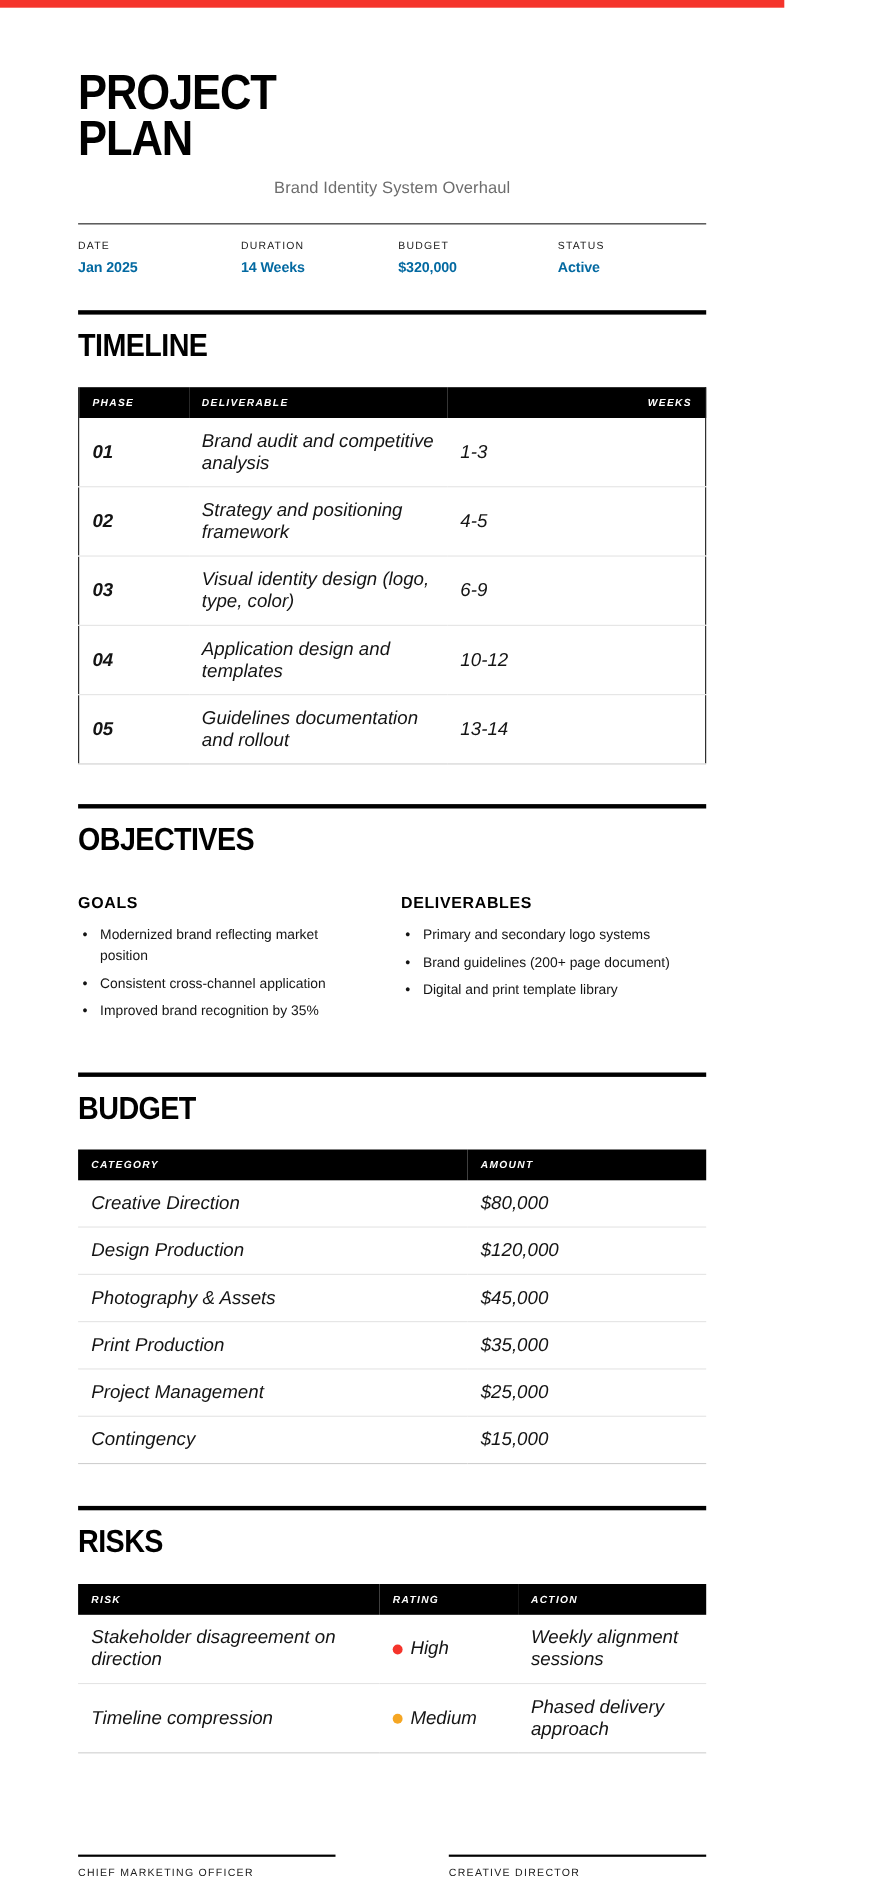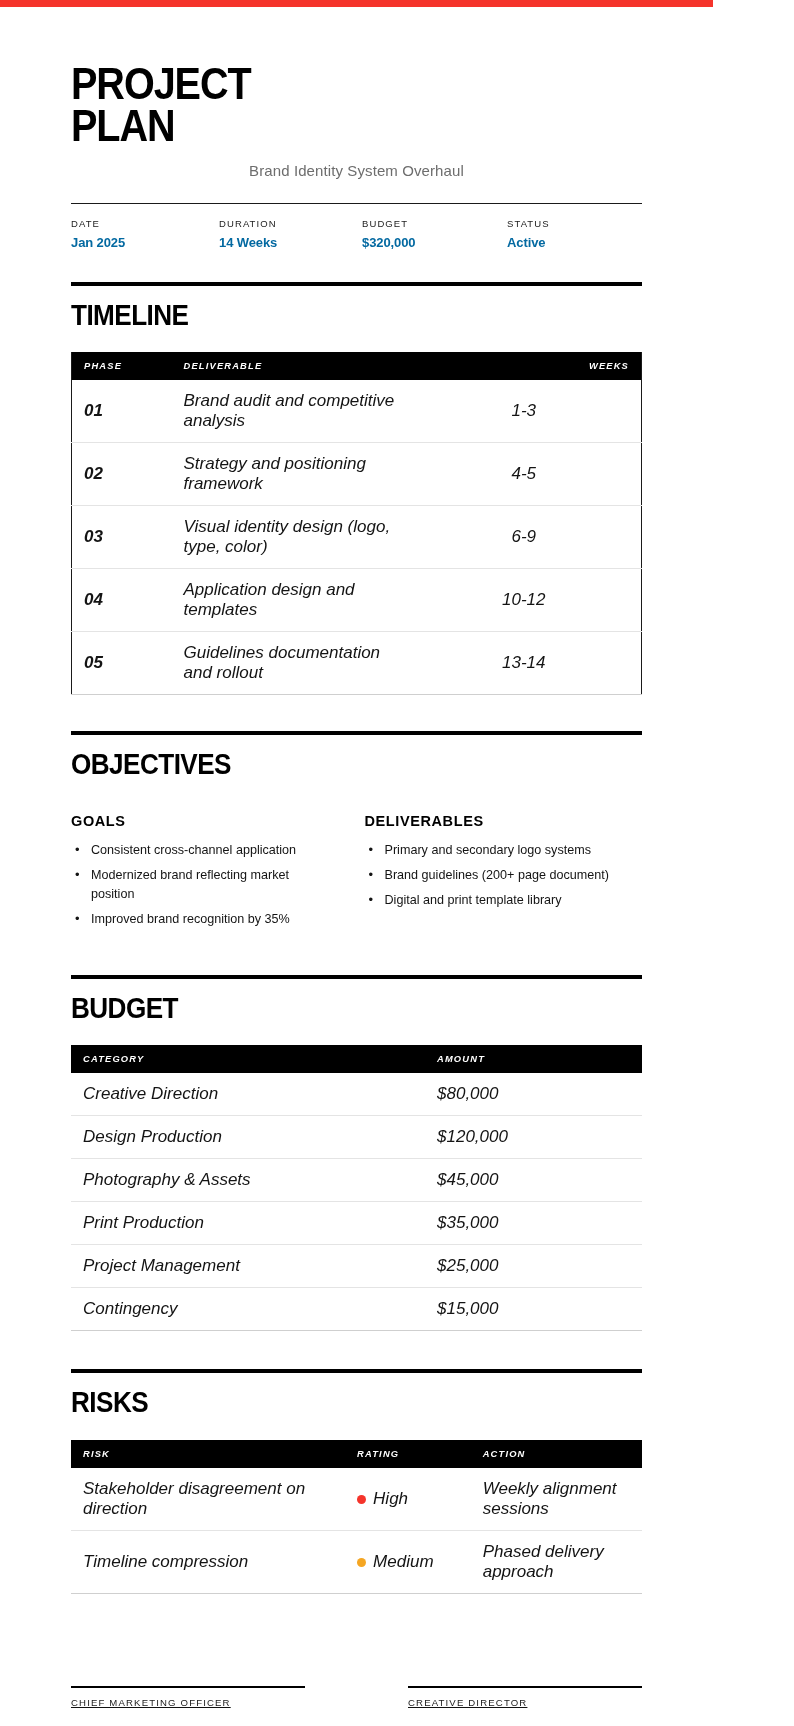--- a/index.html
+++ b/index.html
@@ -133,21 +133,21 @@
     font-size: 17px;
     color: #141414;
     padding: 11px 12px;
     border-bottom: 1px solid #e4e4e4;
     vertical-align: middle;
   }
   tbody tr:last-child td { border-bottom: 1px solid #cfcfcf; }
 
   .tbl-timeline { border-left: 1.2px solid #1a1a1a; border-right: 1.2px solid #1a1a1a; }
   .tbl-timeline .c-phase { width: 100px; font-weight: 700; }
-  .tbl-timeline .c-weeks { text-align: center; }
+  .tbl-timeline .c-weeks { text-align: left; }
   .tbl-timeline thead .c-weeks { text-align: right; }
 
   .tbl-budget .c-cat { width: 62%; }
   .tbl-budget .c-amt { width: 38%; }
 
   .tbl-risks .c-risk { width: 48%; }
   .tbl-risks .c-rating { width: 22%; }
   .tbl-risks .c-action { width: 30%; }
 
   .dot {
@@ -192,21 +192,21 @@
     font-size: 13px;
     color: #141414;
   }
 
   
   .signatures {
     display: flex;
     gap: 103px;
     margin-top: 92px;
   }
-  .sig-block { width: 240px; text-decoration: underline; }
+  .sig-block { width: 240px; }
   .sig-line { border-top: 2.2px solid #000; }
   .sig-label {
     margin-top: 9px;
     font-size: 9.6px;
     letter-spacing: 1.15px;
     text-transform: uppercase;
     color: #1b1b1b;
   }
 </style>
 </head>
@@ -290,22 +290,22 @@
     </div>
 
     <div class="section" style="margin-top:36px;">
       <div class="section-rule"></div>
       <h2 class="section-title">OBJECTIVES</h2>
 
       <div class="cols">
         <div class="col">
           <div class="col-title">GOALS</div>
           <ul class="bullets">
+            <li>Modernized brand reflecting market position</li>
             <li>Consistent cross-channel application</li>
-            <li>Modernized brand reflecting market position</li>
             <li>Improved brand recognition by 35%</li>
           </ul>
         </div>
         <div class="col">
           <div class="col-title">DELIVERABLES</div>
           <ul class="bullets">
             <li>Primary and secondary logo systems</li>
             <li>Brand guidelines (200+ page document)</li>
             <li>Digital and print template library</li>
           </ul>

